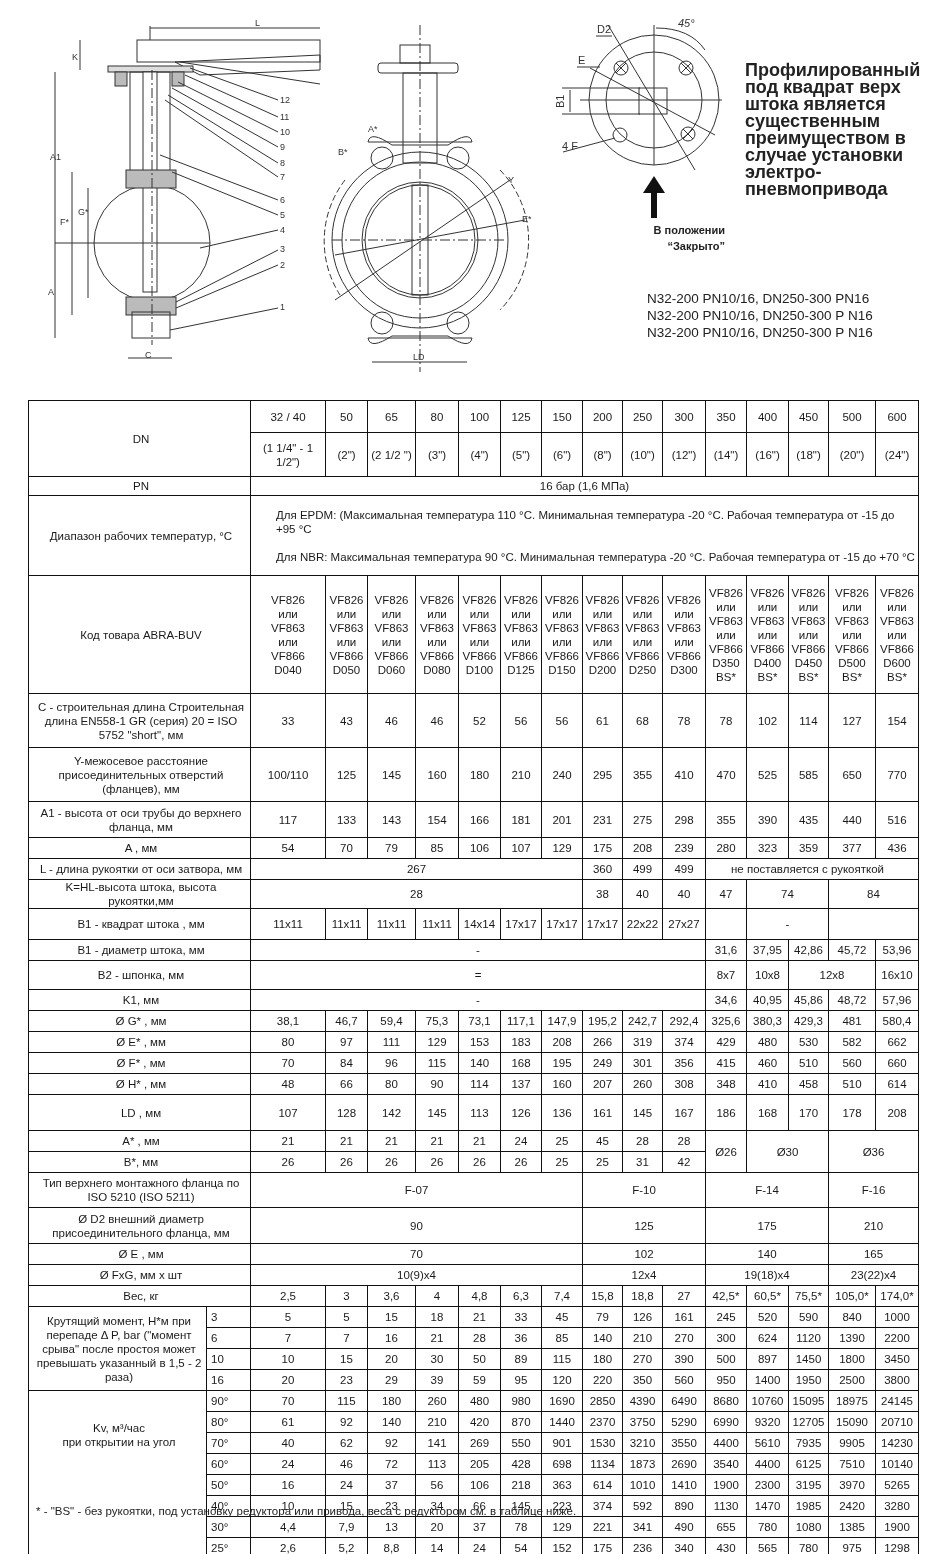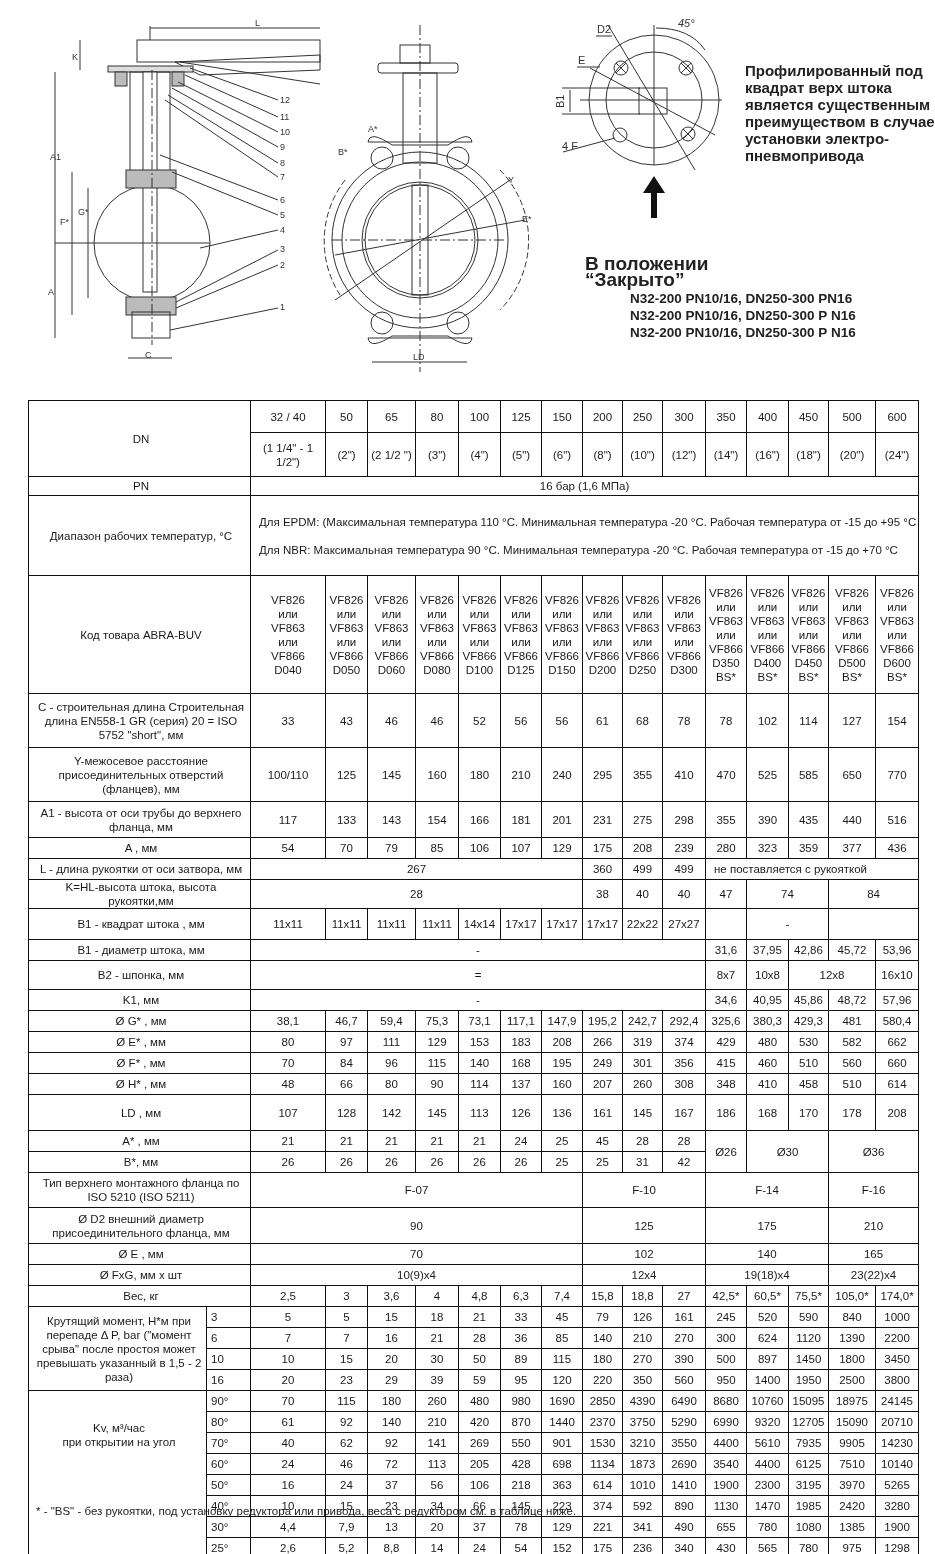--- a/index.html
+++ b/index.html
@@ -1,26 +1,26 @@
 <!DOCTYPE html>
 <html><head>
 <meta charset="utf-8">
 <style>
   html,body{margin:0;padding:0;background:#fff;}
   body{width:935px;height:1554px;position:relative;overflow:hidden;font-family:"Liberation Sans",sans-serif;color:#1a1a1a;}
   .drawings{position:absolute;left:0;top:0;width:935px;height:392px;}
-  .note{position:absolute;left:745px;top:62px;width:190px;font-weight:bold;font-size:15px;line-height:17px;color:#222;}
-  .closed{position:absolute;left:585px;top:222px;width:140px;text-align:left;font-weight:bold;font-size:19px;line-height:16px;color:#222;margin-top:34px;}
-  .models{position:absolute;left:630px;top:290px;font-weight:bold;font-size:13.5px;line-height:17px;color:#222;}
+  .note{position:absolute;left:745px;top:62px;width:190px;font-weight:bold;font-size:18px;line-height:17px;color:#222;}
+  .closed{position:absolute;left:585px;top:222px;width:140px;text-align:right;font-weight:bold;font-size:11px;line-height:16px;color:#222;}
+  .models{position:absolute;left:647px;top:290px;font-weight:normal;font-size:13.5px;line-height:17px;color:#222;}
   .models div{white-space:nowrap;}
   table.spec{position:absolute;left:28px;top:400px;border-collapse:collapse;table-layout:fixed;font-size:11.5px;}
   table.spec td{border:1.5px solid #111;text-align:center;vertical-align:middle;padding:0 1px;line-height:14px;}
   table.spec td.lbl{text-align:center;padding-left:4px;}
   table.spec td.sub{text-align:left;padding-left:4px;}
-  table.spec td.left{text-align:left;padding-left:8px;}
+  table.spec td.left{text-align:left;padding-left:25px;}
   .footnote{position:absolute;left:36px;top:1505px;font-size:11.5px;color:#222;}
   .code div{line-height:14px;}
 </style>
 </head>
 <body>
 
 <svg class="drawings" viewBox="0 0 935 392" xmlns="http://www.w3.org/2000/svg">
   <g fill="none" stroke="#333" stroke-width="1">
 
     <rect x="137" y="40" width="183" height="22" fill="#fff"></rect>

